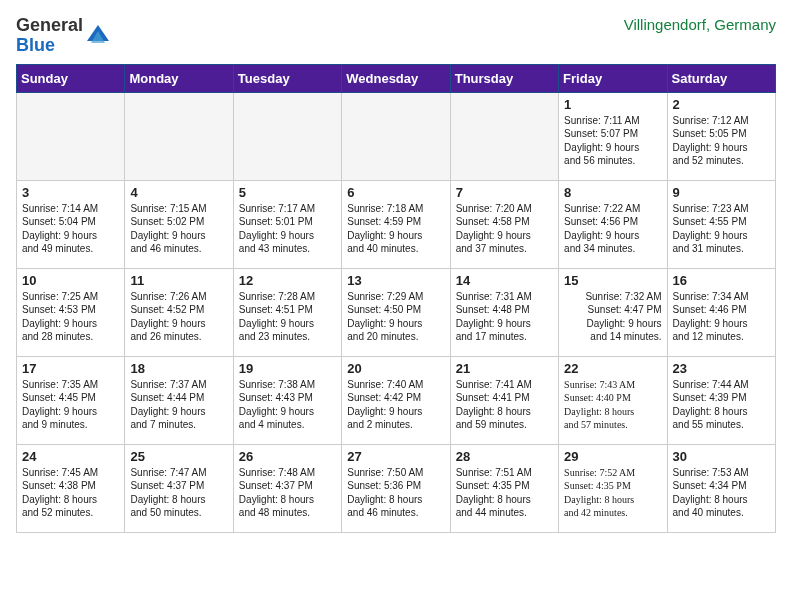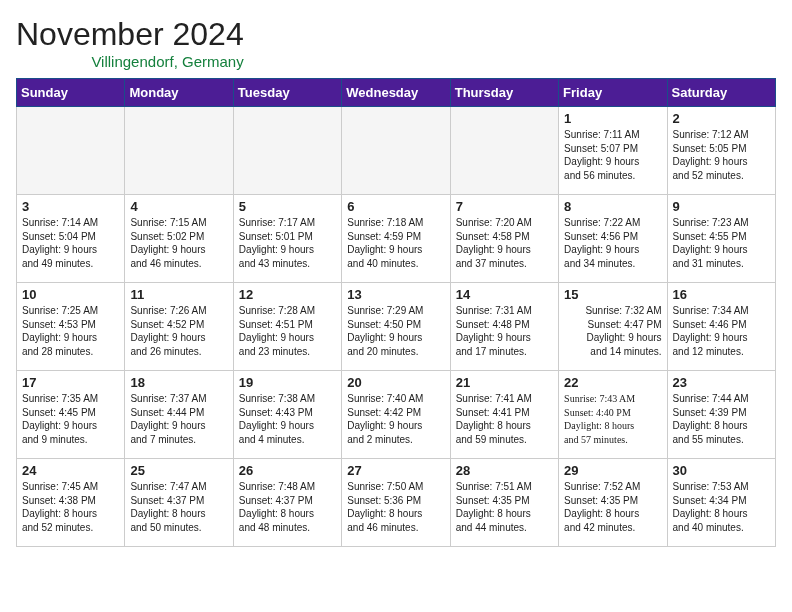--- a/index.html
+++ b/index.html
@@ -72,22 +72,31 @@
     .day-info {
       font-size: 10px;
       line-height: 1.35;
       color: #222;
     }
   </style>
 </head>
 <body>
 
 <div class="header">
+  <div class="logo">
+    <div class="logo-text">
+      <span style="font-size:18px;font-weight:bold;color:#333;">General</span>
+      <span style="font-size:18px;font-weight:bold;color:#1a6bbf;">Blue</span>
+    </div>
+    <svg width="30" height="30" viewBox="0 0 30 30">
+      <polygon points="15,4 26,20 4,20" fill="#1a6bbf"></polygon>
+      <polygon points="15,10 22,22 8,22" fill="#4a9fd4" opacity="0.7"></polygon>
+    </svg>
+  </div>
   <div class="title-block">
-    <div class="month-title">November 2024</div>
     <div class="location">Villingendorf, Germany</div>
   </div>
 </div>
 
 <table>
   <thead>
     <tr>
     <th>Sunday</th>
         <th>Monday</th>
         <th>Tuesday</th>
@@ -303,21 +312,21 @@
         </td>
         <td>
           <span class="day-num">28</span>
           <div class="day-info" style="white-space: pre-line;">Sunrise: 7:51 AM
 Sunset: 4:35 PM
 Daylight: 8 hours
 and 44 minutes.</div>
         </td>
         <td>
           <span class="day-num">29</span>
-          <div class="day-info" style="white-space: pre-line;">Sunrise: 7:52 AM
+          <div class="day-info" style="white-space: pre-line; font-family: Liberation Serif, serif;">Sunrise: 7:52 AM
 Sunset: 4:35 PM
 Daylight: 8 hours
 and 42 minutes.</div>
         </td>
         <td>
           <span class="day-num">30</span>
           <div class="day-info" style="white-space: pre-line;">Sunrise: 7:53 AM
 Sunset: 4:34 PM
 Daylight: 8 hours
 and 40 minutes.</div>

